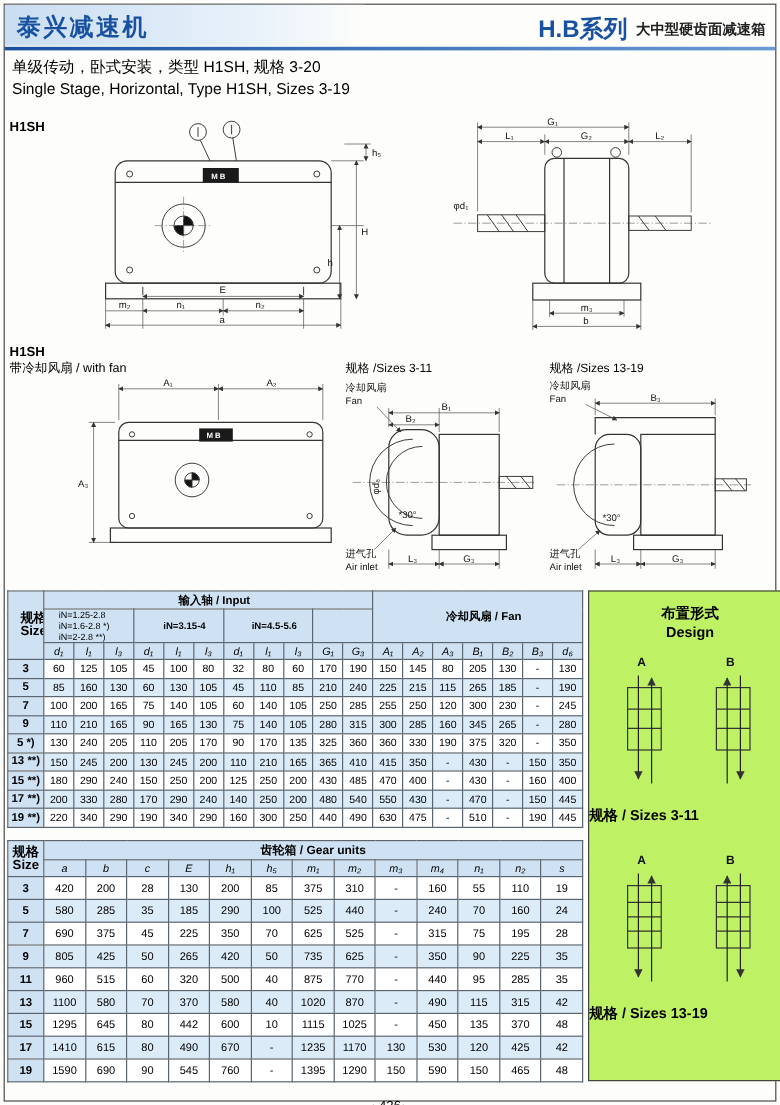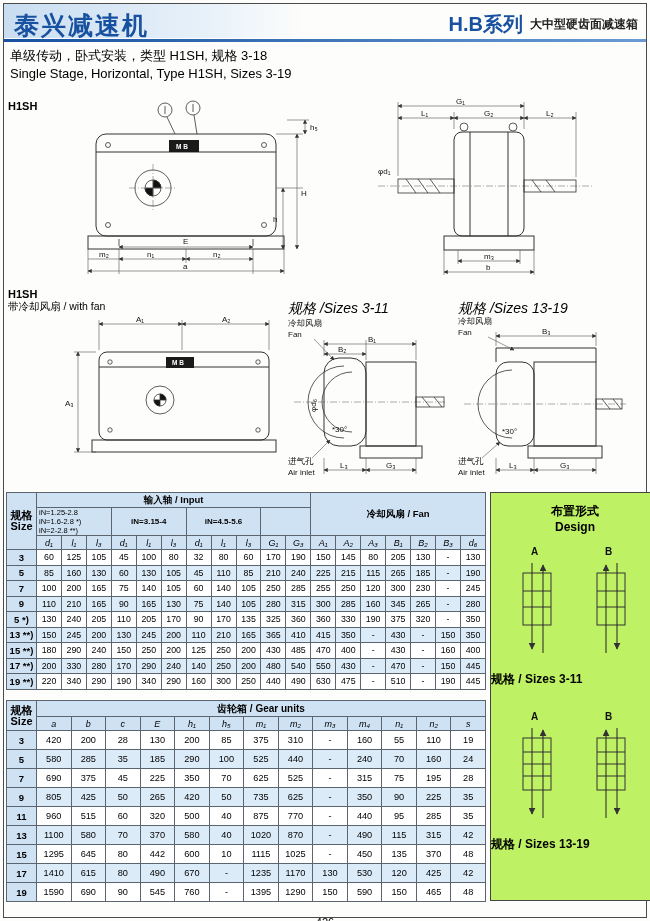--- a/index.html
+++ b/index.html
@@ -4,55 +4,55 @@
 <style>
   * { margin:0; padding:0; box-sizing:border-box; }
   html,body { background:#ffffff; }
   body { font-family:"Liberation Sans", sans-serif; }
   .page { position:relative; width:650px; height:921px; background:#fdfdfb; overflow:hidden; }
   .frame { position:absolute; inset:3px; border:1px solid #4a4a4a; pointer-events:none; }
 
   
   .brand-bg { position:absolute; left:4px; top:4px; width:300px; height:34px;
               background:linear-gradient(90deg,#c9ddf1 0%, #e9f2fa 70%, #fdfdfb 100%); }
-  .brand { position:absolute; left:14px; top:9px; font-size:25px; font-weight:bold;
+  .brand { position:absolute; left:14px; top:9px; font-size:20px; font-weight:bold;
            color:#17519f; letter-spacing:2px; }
   .series-wrap { position:absolute; right:12px; top:11px; display:flex; align-items:center; gap:7px; }
   .series { font-size:20px; font-weight:bold; color:#17519f; }
   .series-desc { font-size:12px; font-weight:bold; color:#222; }
   .rule { position:absolute; left:4px; right:4px; top:39px; height:3px;
           background:linear-gradient(90deg,#17519f,#6a9bd4); }
   .subtitle { position:absolute; left:10px; top:47px; font-size:13px; color:#000; line-height:18px; }
 
   
   .sec1 { position:absolute; left:6px; top:94px; width:638px; height:192px; }
   .sec2 { position:absolute; left:6px; top:288px; width:638px; height:202px; }
   .dlabel { font-size:11px; font-weight:bold; color:#000; }
   .dsub { font-size:10.5px; color:#000; }
-  .cap { position:absolute; font-size:14px; color:#000;font-style:italic; }
+  .cap { position:absolute; font-size:10px; color:#000; }
 
   svg { position:absolute; }
   svg .ln   { stroke:#333; stroke-width:1; fill:none; }
   svg .ln2  { stroke:#333; stroke-width:0.8; fill:none; }
   svg .dim  { stroke:#555; stroke-width:0.6; fill:none; }
   svg .cl   { stroke:#777; stroke-width:0.6; stroke-dasharray:7 2 1 2; fill:none; }
   svg text  { font-family:"Liberation Sans", sans-serif; font-size:8px; fill:#111; }
   svg .cnt  { font-size:8.5px; }
   svg .np   { font-size:6.5px; fill:#fff; font-weight:bold; }
   svg .dlet { font-size:10px; font-weight:bold; }
   svg .axis { stroke:#222; stroke-width:1; fill:none; }
 
   
   table { border-collapse:collapse; table-layout:fixed; position:absolute; background:#fff; }
   th,td { border:1px solid #5a6570; text-align:center; padding:0; overflow:hidden;
           white-space:nowrap; font-weight:normal; }
   .t1 { left:6px; top:492px; width:480px; }
   .t2 { left:6px; top:700px; width:480px; }
   .t1 th, .t2 th { background:#cfe2f4; }
-  .t1 thead th { font-size:9.5px; font-weight:bold; height:15px; }
+  .t1 thead th { font-size:9.5px; font-weight:bold; height:15px;padding-left:10px; }
   .t1 .in-cell div { font-size:7.5px; font-weight:normal; line-height:9px; text-align:left; padding-left:2px; }
   .t1 th[colspan="3"] { font-size:8px; }
   tr.letters td { background:#cfe2f4; font-size:9px; font-style:italic; height:14px; }
   .t1 tbody td { font-size:8.8px; height:15.5px; }
   .t2 tbody td { font-size:9.2px; height:19px; }
   tbody th { font-size:9.5px; font-weight:bold; }
   tr.shade td { background:#dcebf8; }
   .size-h div { font-size:11px; font-weight:bold; line-height:11px; }
   .t2 thead th { font-size:10px; font-weight:bold; height:16px; }
 
@@ -81,21 +81,21 @@
 
   <div class="brand-bg"></div>
   <div class="brand">泰兴减速机</div>
   <div class="series-wrap">
     <span class="series">H.B系列</span>
     <span class="series-desc">大中型硬齿面减速箱</span>
   </div>
   <div class="rule"></div>
 
   <div class="subtitle">
-    <div>单级传动，卧式安装，类型 H1SH, 规格 3-18</div>
+    <div>单级传动，卧式安装，类型 H1SH, 规格 3-20</div>
     <div>Single Stage, Horizontal, Type H1SH, Sizes 3-19</div>
   </div>
 
   <div class="sec1">
     <div class="dlabel" style="position:absolute;left:2px;top:6px">H1SH</div>
 
     <svg style="left:55px;top:4px" width="260" height="185" viewBox="0 0 260 185">
       <g class="ln2">
         <circle cx="104" cy="12" r="7"></circle>
           <line x1="104" y1="8" x2="104" y2="16"></line>

